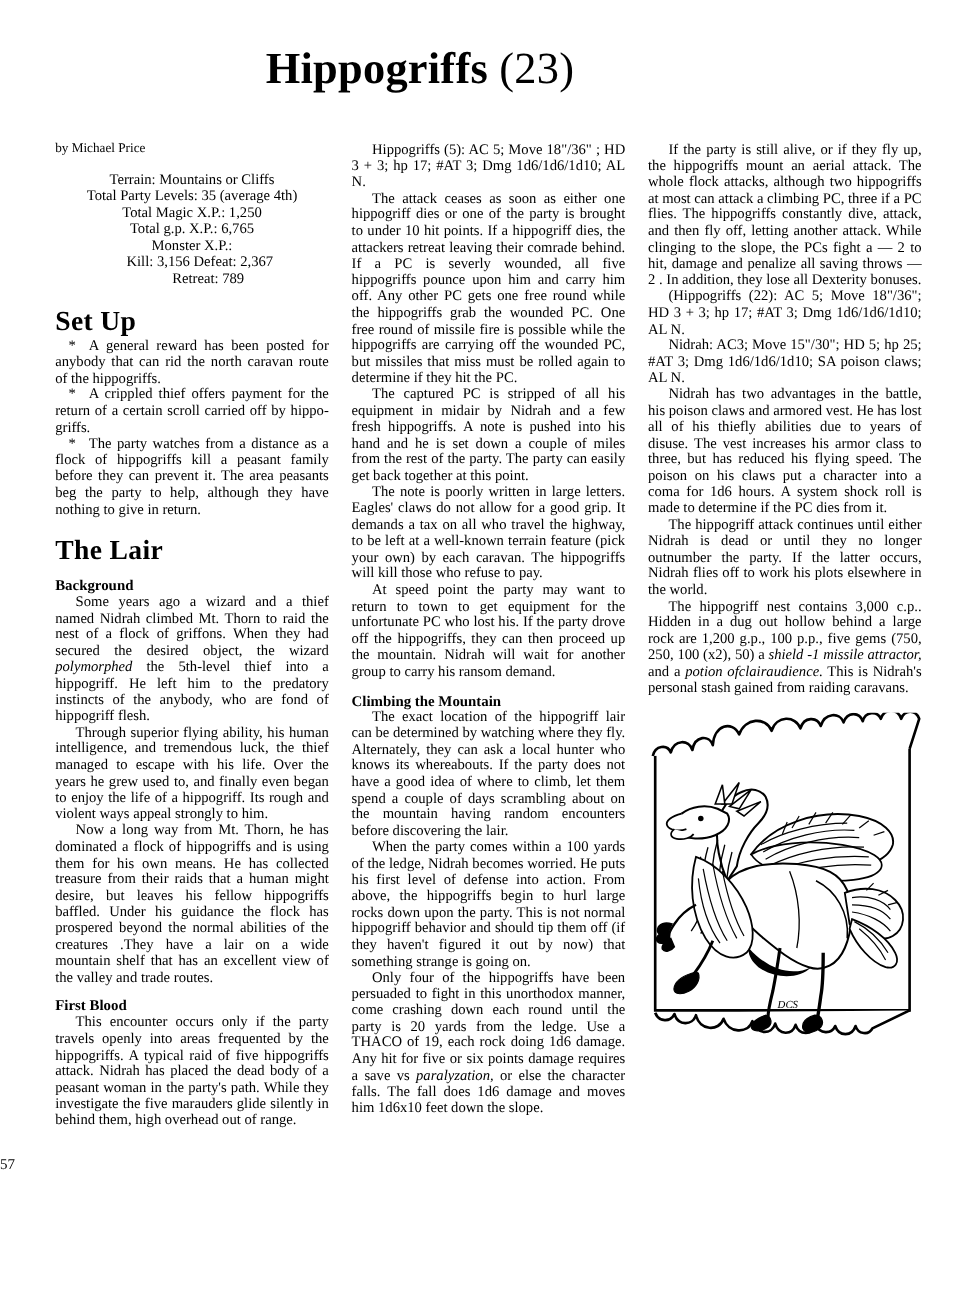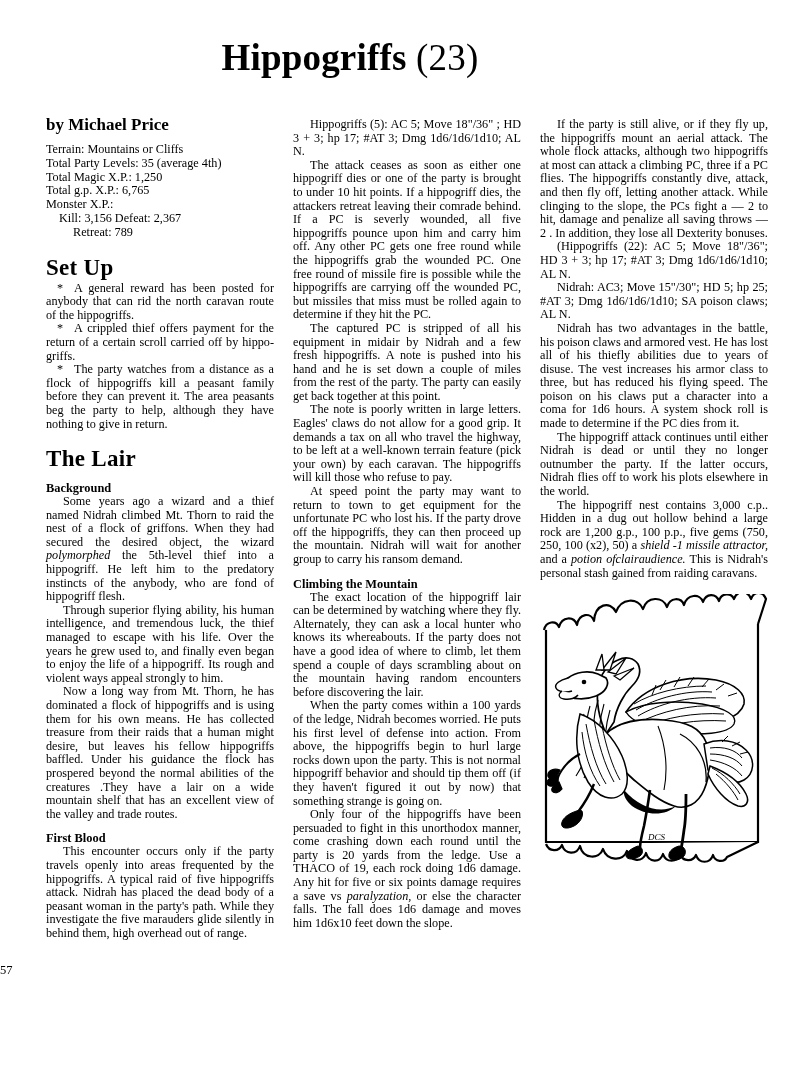--- a/index.html
+++ b/index.html
@@ -57,28 +57,29 @@
     margin: 0;
     font-size: 12.2px;
     line-height: 13.6px;
     text-align: justify;
     text-justify: inter-word;
     hyphens: manual;
   }
   p.body.indent { text-indent: 17px; }
   .byline {
     margin: 0 0 12px 0;
-    font-size: 17px;
-    font-weight: bold;
+    font-size: 11px;
+    font-weight: normal;
     line-height: 13px;
   }
   .stats {
     margin: 0;
     font-size: 12.2px;
     line-height: 13.8px;
+    text-align: center;
   }
   .stats .ind1 { padding-left: 13px; display: block; }
   .stats .ind2 { padding-left: 27px; display: block; }
   .stats .line { display: block; }
 
   h2.sec {
     margin: 15px 0 2px 0;
     font-size: 23px;
     font-weight: bold;
     line-height: 25px;

